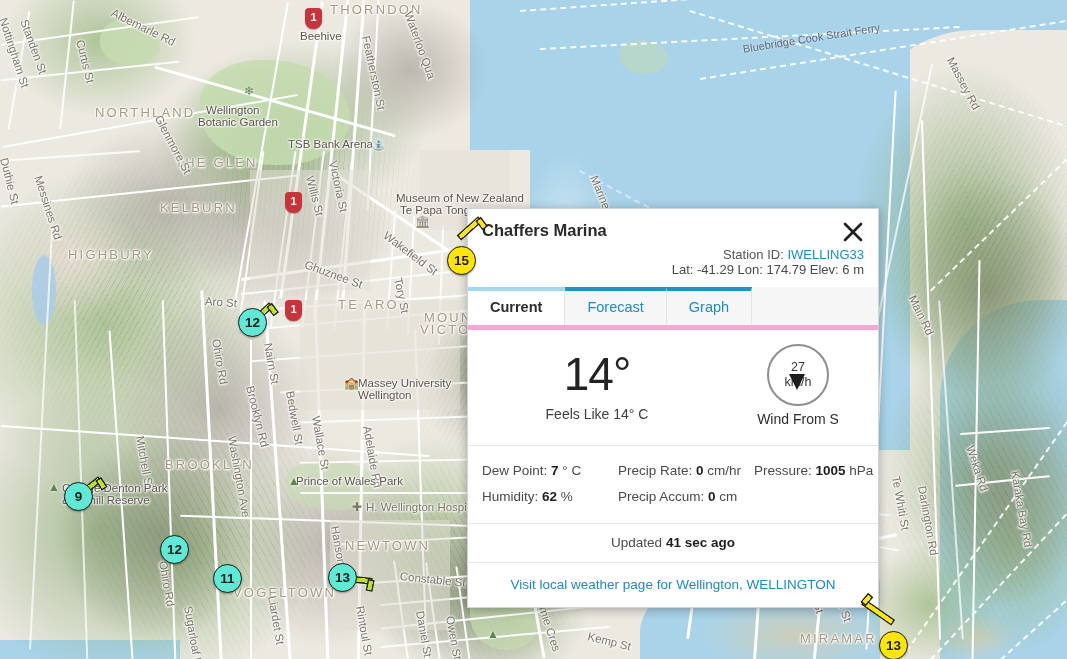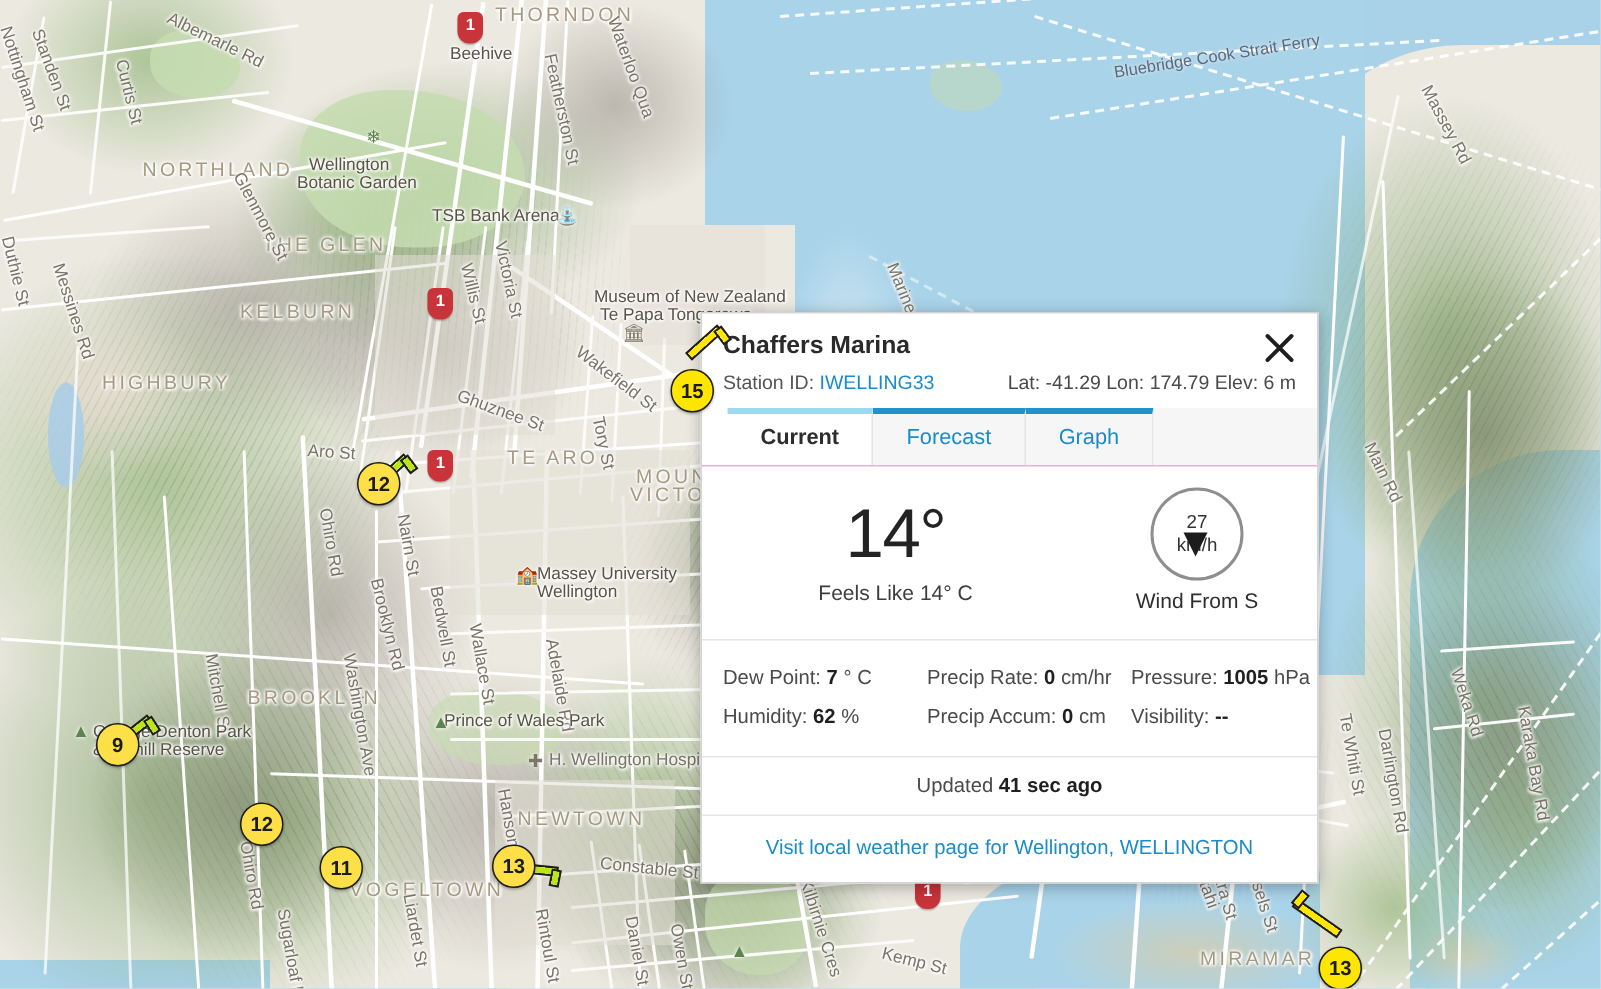--- a/index.html
+++ b/index.html
@@ -58,21 +58,21 @@
   
   .shield{position:absolute;width:17px;height:21px;background:#c9333a;
     border-radius:4px 4px 8px 8px;box-shadow:0 1px 1px rgba(0,0,0,.25);
     color:#fff;font-size:11px;font-weight:bold;line-height:18px;text-align:center;}
   .poiicon{position:absolute;color:#7d7666;font-size:12px;text-shadow:0 0 3px #fff;}
 
   
   .station{position:absolute;}
   .station .disc{
     position:absolute;width:27px;height:27px;border-radius:50%;
-    background:#fde047;border:1.6px solid #1d1d1d;
+    background:#5eead4;border:1.6px solid #1d1d1d;
     color:#1c1c1c;font-size:13.5px;font-weight:bold;
     display:flex;align-items:center;justify-content:center;
     box-shadow:0 1px 2px rgba(0,0,0,.32);z-index:2;
   }
   .station.sel .disc{background:#ffe600;margin-top:24px;}
   .station .barb{position:absolute;height:0;border-top:4px solid #bde319;
     transform-origin:0 50%;z-index:1;
     box-shadow:0 0 0 1.4px #1d1d1d;}
   .station.sel .barb{border-top-color:#ffe600;}
   .station .tick{position:absolute;height:0;border-top:4px solid #bde319;
@@ -85,25 +85,25 @@
     background:#fff;border:1px solid #d4d4d4;
     box-shadow:0 2px 10px rgba(0,0,0,.30);
     font-family:"Liberation Sans",sans-serif;
   }
   .pu-head{padding:12px 14px 10px 14px;position:relative;}
   .pu-title{font-size:16.5px;font-weight:bold;color:#2a2a2a;line-height:1.1;}
   .pu-close{position:absolute;top:10px;right:12px;width:26px;height:26px;
     cursor:pointer;color:#1f1f1f;}
   .pu-close svg{display:block;}
   .pu-sub{display:flex;justify-content:space-between;align-items:flex-end;
-    margin-top:8px;font-size:13px;color:#545454;}
+    margin-top:8px;font-size:13px;color:#545454;flex-direction:column;}
   .pu-sub a{color:#1a8cc8;text-decoration:none;}
   .pu-latlon{color:#4a4a4a;font-size:13px;}
 
-  .tabs{display:flex;border-bottom:1px solid #f9a8d4;padding-left:17px;}
+  .tabs{display:flex;border-bottom:5px solid #f9a8d4;padding-left:0;}
   .tab{padding:8px 22px 9px 22px;font-size:14.5px;color:#1a8cc8;cursor:pointer;
     background:#f6f6f6;border-top:4px solid #1f93ce;
     border-right:1px solid #e4e4e4;line-height:1.15;}
   .tab.active{background:#fff;color:#2d2d2d;font-weight:bold;
     border-top:4px solid #9fd9f0;border-right:1px solid #e4e4e4;}
   .tab.filler{flex:1;background:#f6f6f6;border-top:4px solid transparent;
     border-right:none;padding:8px 0 9px 0;cursor:default;}
 
   .pu-cur{display:flex;align-items:center;padding:14px 0 16px 0;
     border-bottom:1px solid #e6e6e6;}
@@ -458,21 +458,20 @@
         <div class="pu-col">
           <div class="pu-row"><span>Dew Point: </span><b>7</b><span> ° C</span></div>
           <div class="pu-row"><span>Humidity: </span><b>62</b><span> %</span></div>
         </div>
         <div class="pu-col">
           <div class="pu-row"><span>Precip Rate: </span><b>0</b><span> cm/hr</span></div>
           <div class="pu-row"><span>Precip Accum: </span><b>0</b><span> cm</span></div>
         </div>
         <div class="pu-col">
           <div class="pu-row"><span>Pressure: </span><b>1005</b><span> hPa</span></div>
-          <div class="pu-row"><span>Visibility: </span><b>--</b><span></span></div>
         </div>
       </div>
 
     <div class="pu-upd">
       <span>Updated</span>
       <b>41 sec ago</b>
     </div>
 
     <div class="pu-link">
       <a href="#">Visit local weather page for Wellington, WELLINGTON</a>

